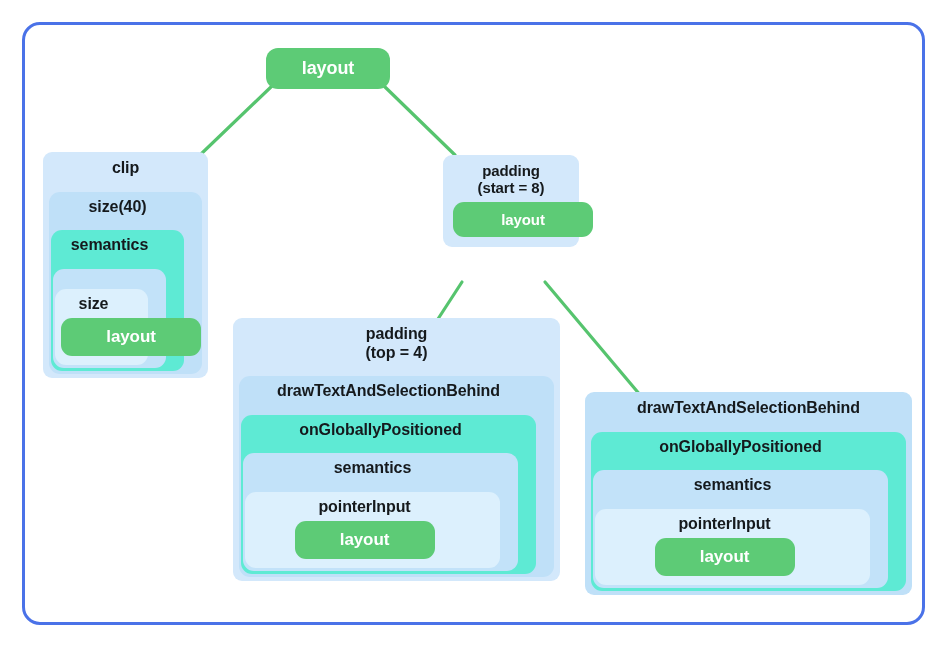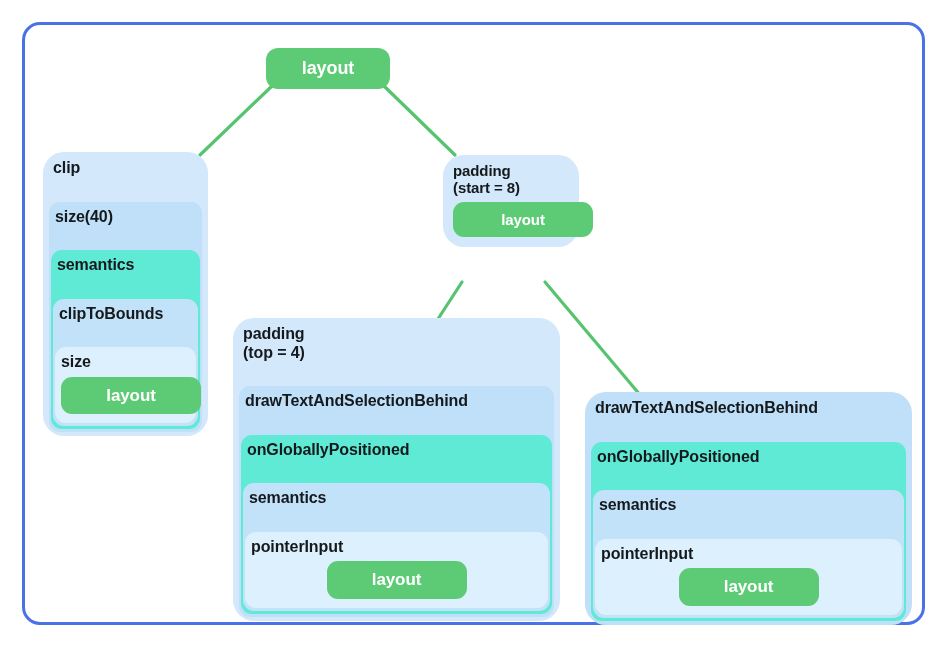--- a/index.html
+++ b/index.html
@@ -34,44 +34,45 @@
     top: 0;
     width: 950px;
     height: 650px;
     pointer-events: none;
   }
 
   
   .node {
     position: absolute;
     box-sizing: border-box;
-    border-radius: 21px;
+    border-radius: 9px;
     padding: 7px 10px 7px 10px;
   }
   .node-label {
     display: block;
+    text-align: center;
     color: #15191c;
     font-weight: bold;
     font-size: 16px;
     line-height: 1.16;
     letter-spacing: -0.1px;
     white-space: pre-line;
   }
   
   .lvl0 { background: #d3e8fb; }
   .lvl1 { background: #bfe0f8; }
   .lvl2 { background: #5eead4; }
   .lvl3 { background: #c2e2f9; }
   .lvl4 { background: #dcf0fd; }
 
   
   .nest {
-    margin: 24px -4px -3px -4px;
+    margin: 14px -4px -3px -4px;
     border-radius: 11px;
-    padding: 6px 6px 6px 6px;
+    padding: 6px 22px 6px 6px;
     box-sizing: border-box;
   }
 
   
   .leaf {
     display: block;
     margin: 5px auto 3px auto;
     background: #5dcb76;
     border-radius: 11px;
     padding: 9px 22px;
@@ -144,21 +145,20 @@
   <div class="node lvl0" id="n-clip">
     <span class="node-label">clip</span>
 
     <div class="nest lvl1">
       <span class="node-label">size(40)</span>
 
       <div class="nest lvl2">
         <span class="node-label">semantics</span>
 
         <div class="nest lvl3">
-          <span class="node-label">clipToBounds</span>
 
           <div class="nest lvl4">
             <span class="node-label">size</span>
 
             <div class="leaf">
               <span class="node-label">layout</span>
             </div>
           </div>
         </div>
       </div>

